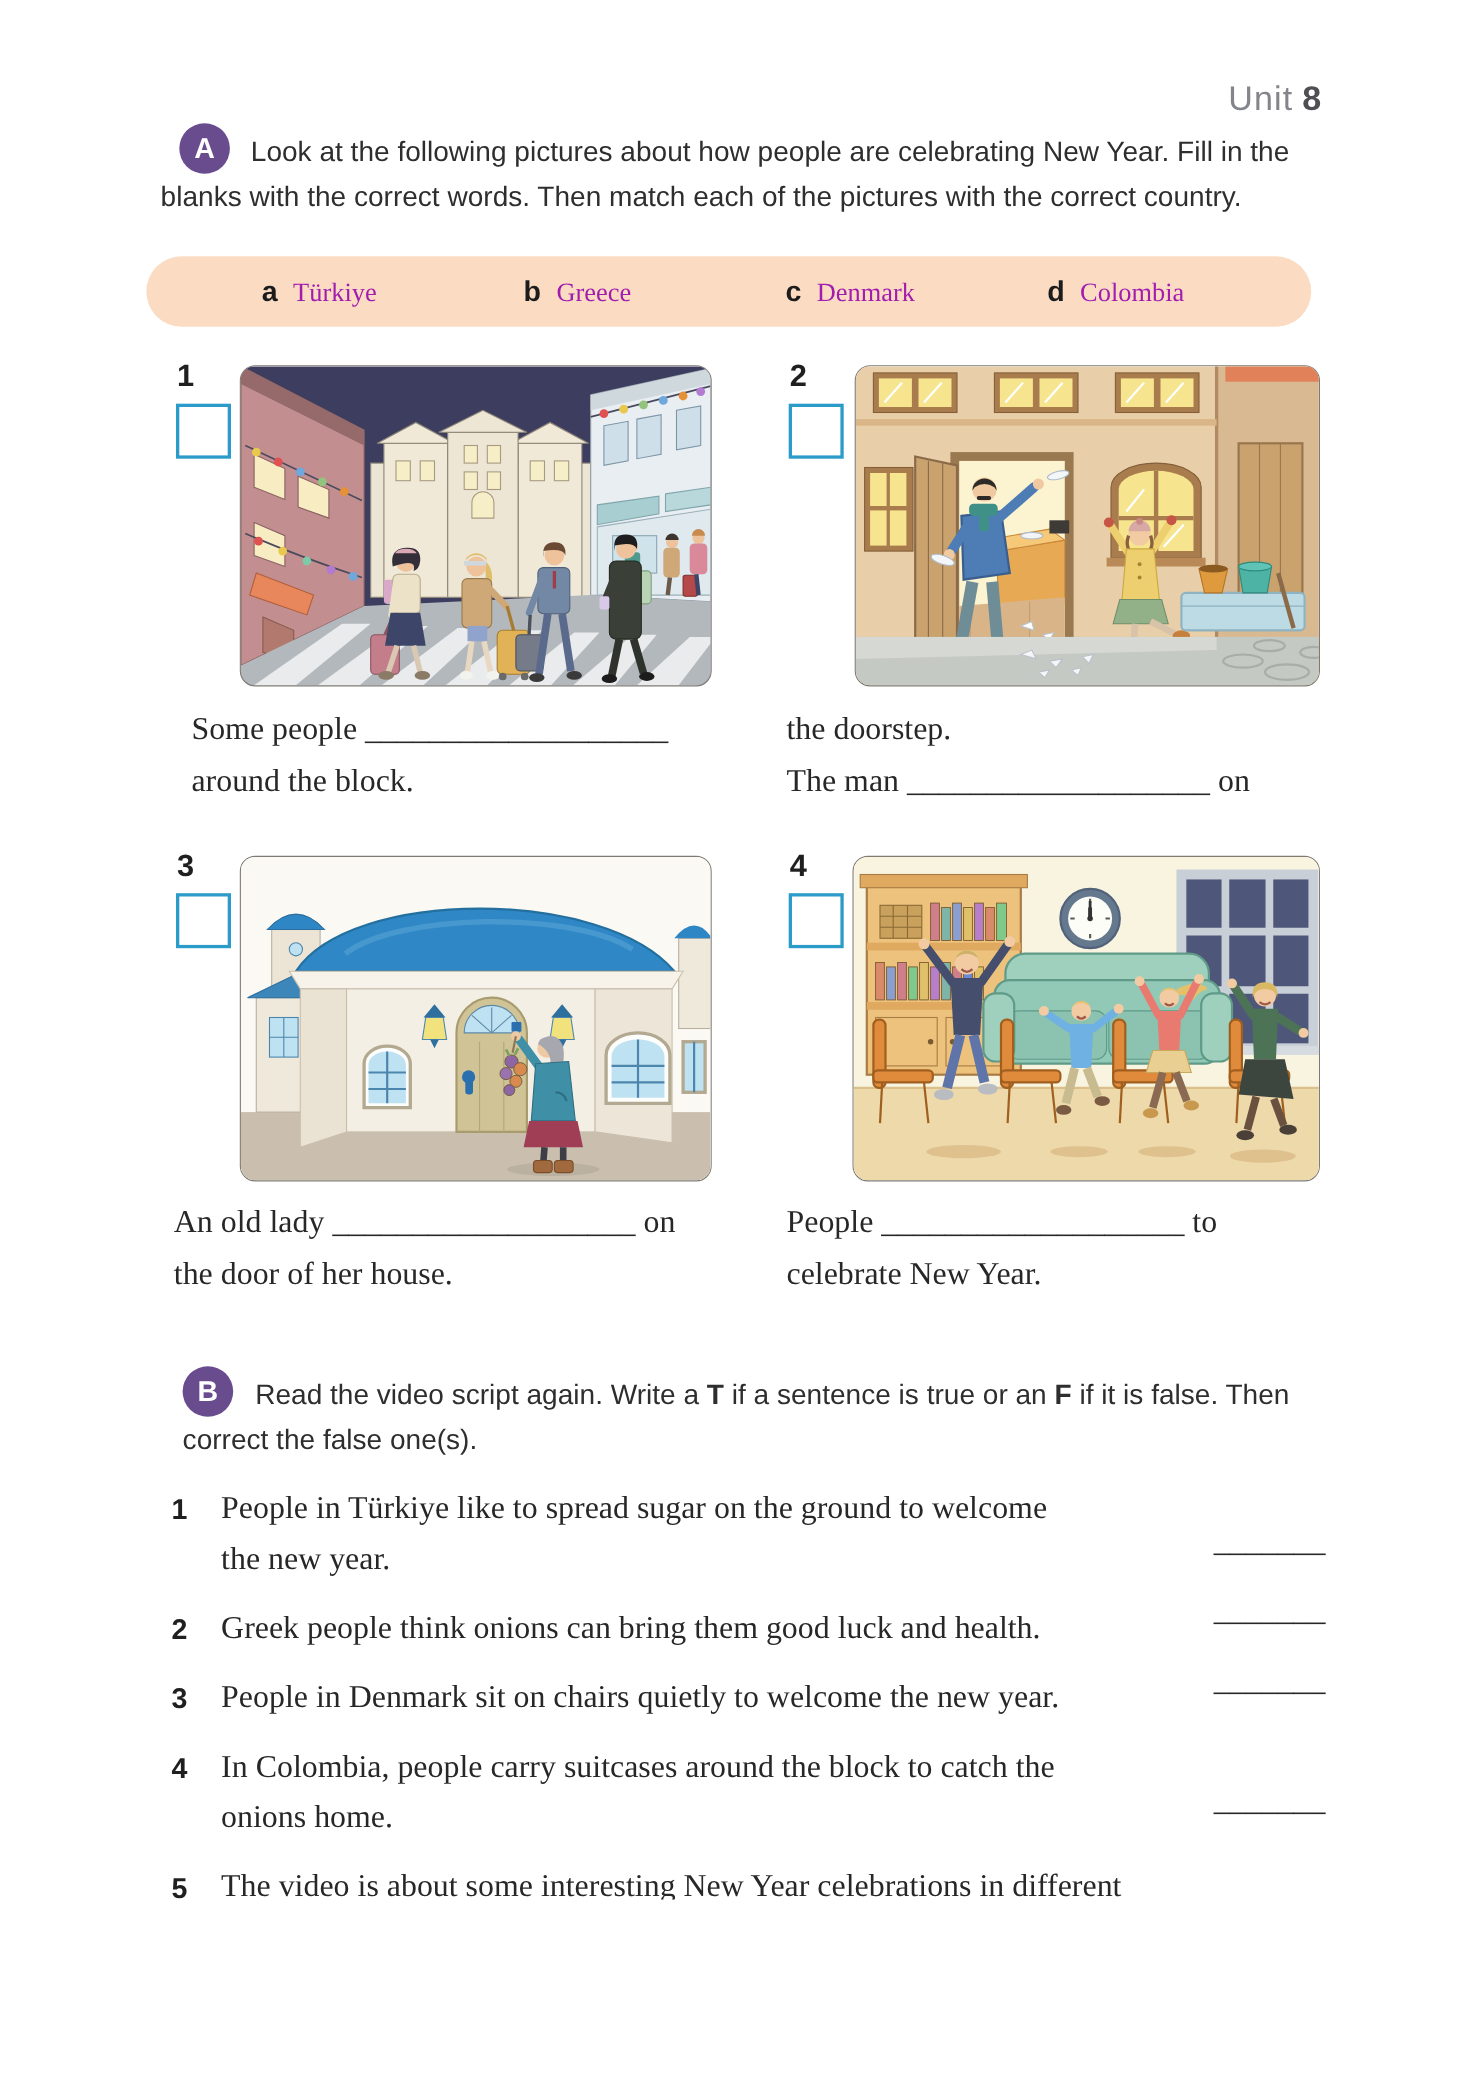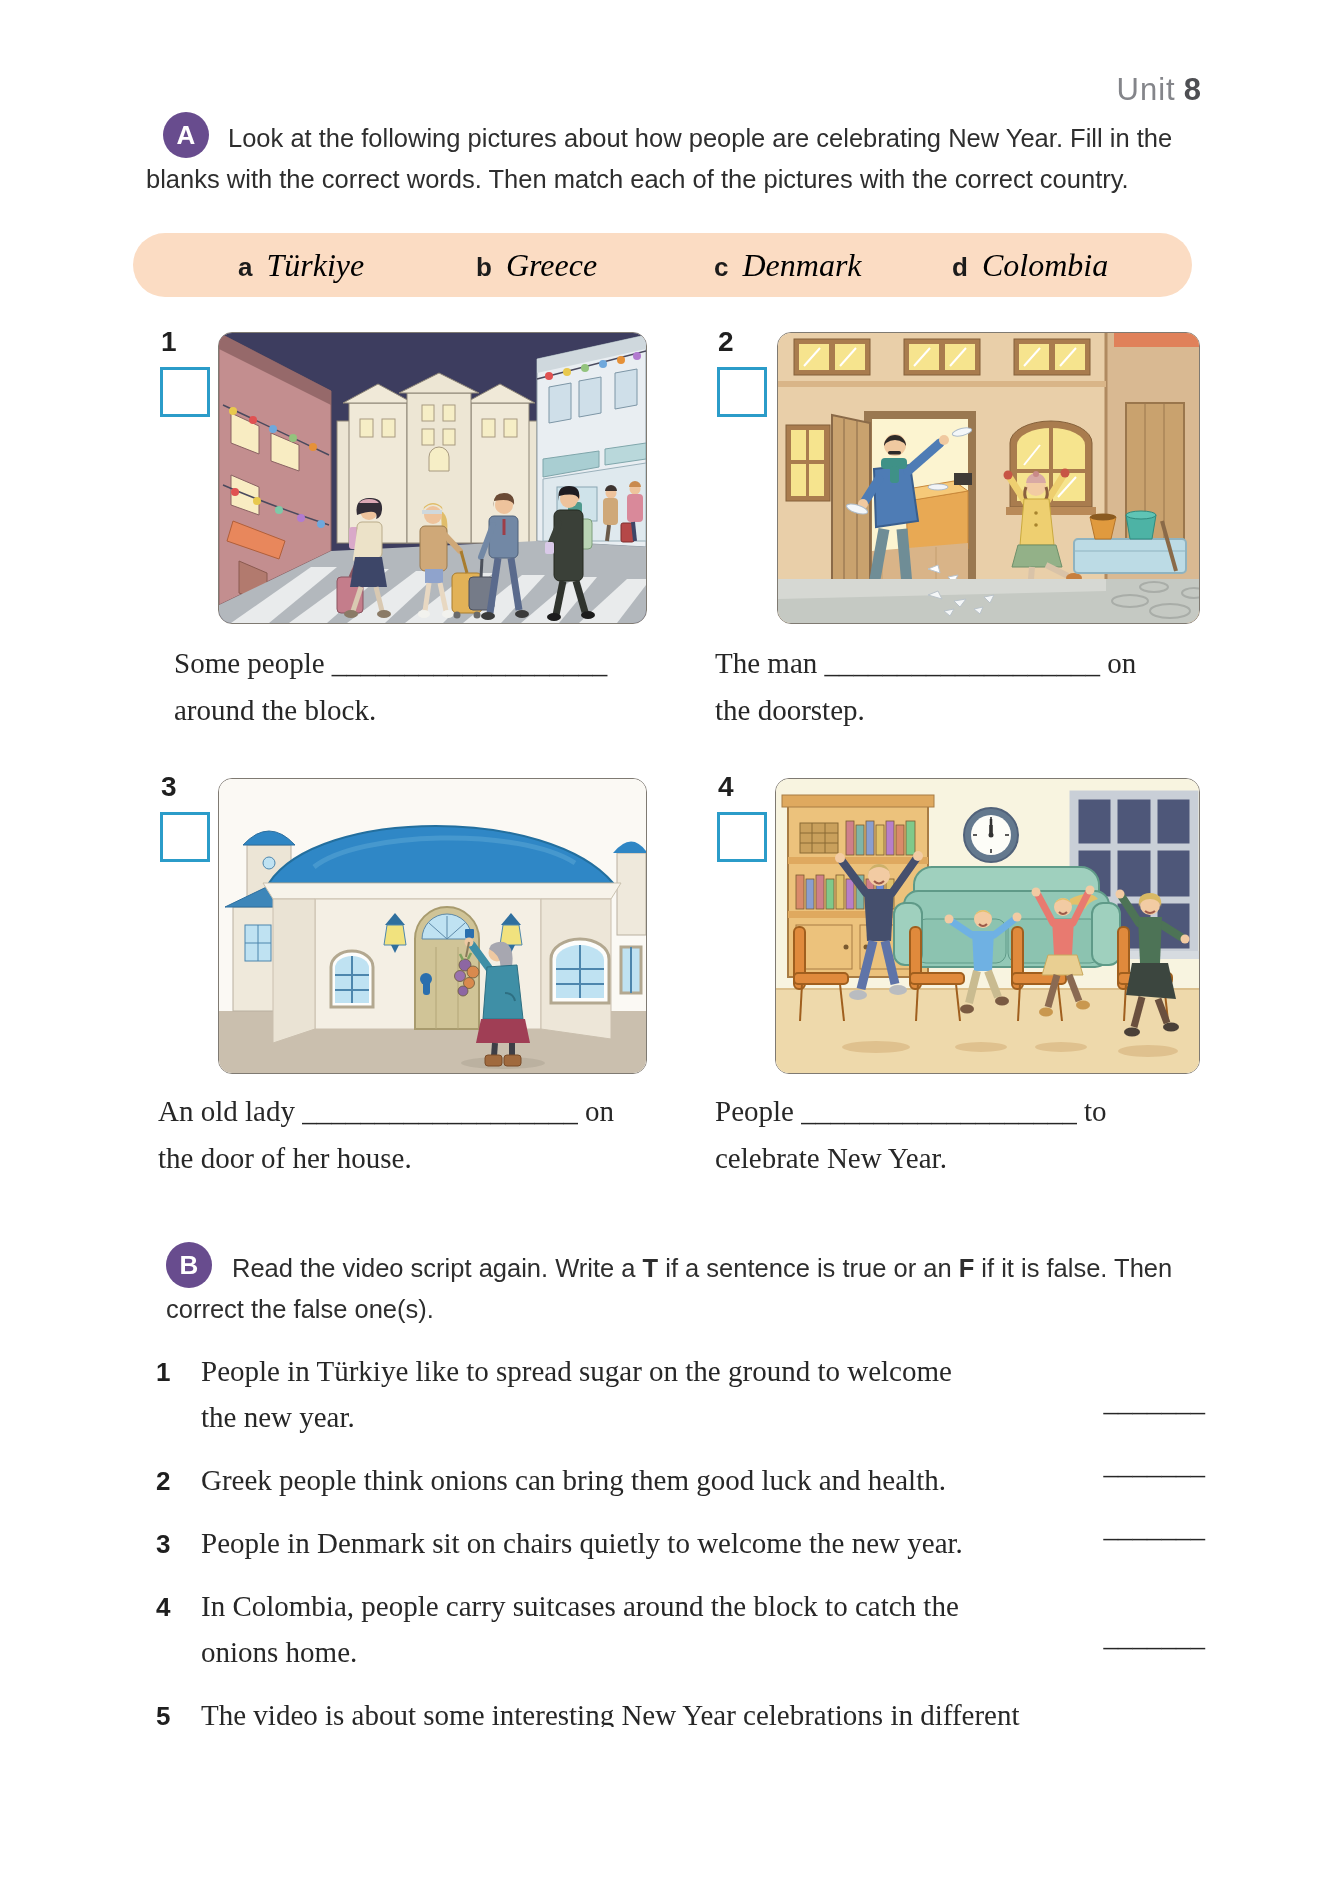--- a/index.html
+++ b/index.html
@@ -18,21 +18,21 @@
 
   
   .instr{font-weight:500;color:#2e2e2e;font-size:25.5px;white-space:nowrap;}
   .instr b{font-weight:700;}
 
   
   .opt-bar{position:absolute;left:133px;top:233px;width:1059px;height:64px;border-radius:32px;
            background:var(--bar-color,#fbdcc3);display:flex;align-items:center;padding-left:105px;box-sizing:border-box;}
   .opt{width:238px;display:flex;align-items:baseline;}
   .opt .letter{font-weight:700;font-size:26px;color:#1c1c1c;margin-right:14px;}
-  .opt .label{font-family:"Liberation Serif",serif;font-size:32px;color:#000000;font-style:italic;}
+  .opt .label{font-family:"Liberation Serif",serif;font-size:24px;color:#a21caf;}
 
   
   .pic-block{position:absolute;}
   .pic-num{position:absolute;left:28px;top:-2px;font-weight:700;font-size:28px;color:#1f1f1f;}
   .answer-box{position:absolute;left:27px;top:39px;width:44px;height:44px;background:#fff;
               border:3px solid var(--box-border,#2b9cc9);}
   .pic-frame{position:absolute;top:4px;border:1.5px solid #7f7a72;border-radius:14px;overflow:hidden;background:#fff;}
   .pic-frame svg{display:block;}
 
   
@@ -369,22 +369,22 @@
       </svg>
     </div>
   </div>
 
   <div class="caption" style="left:158px;top:640px;margin-left:16px;">
     <div><span>Some people </span><span class="blank">___________________</span><span></span></div>
     <div>around the block.</div>
   </div>
 
   <div class="caption" style="left:715px;top:640px;">
+    <div>the doorstep.</div>
     <div><span>The man </span><span class="blank">___________________</span><span> on</span></div>
-    <div>the doorstep.</div>
   </div>
 
   <div class="pic-block" style="left:133px;top:773px;width:520px;height:310px;">
     <div class="pic-num">3</div>
     <div class="answer-box"></div>
     <div class="pic-frame" style="left:85px;top:5px;width:427px;height:294px;">
       <svg width="427" height="294" viewBox="0 0 427 294">
         <rect width="427" height="294" fill="#fbf9f4"></rect>
         <rect x="0" y="232" width="427" height="62" fill="#cabfae"></rect>
         <rect x="28" y="66" width="44" height="62" fill="#ece5d6" stroke="#b9b0a0"></rect>

